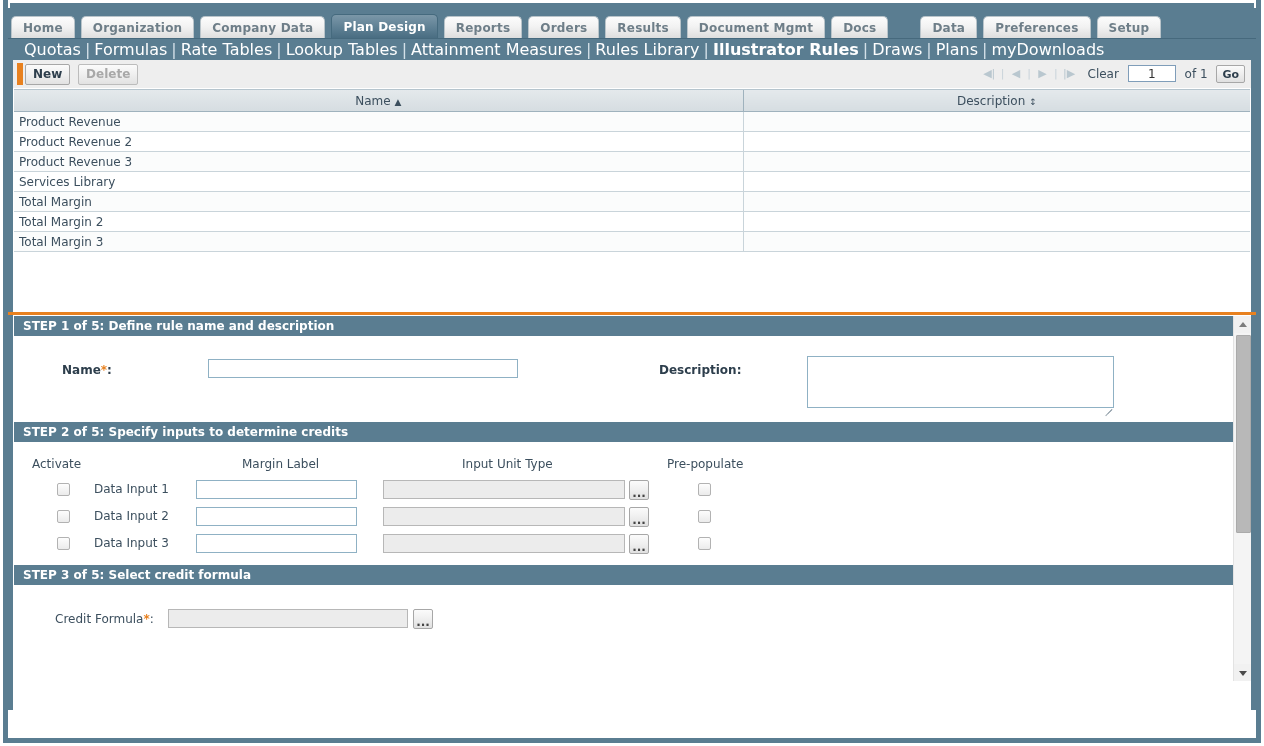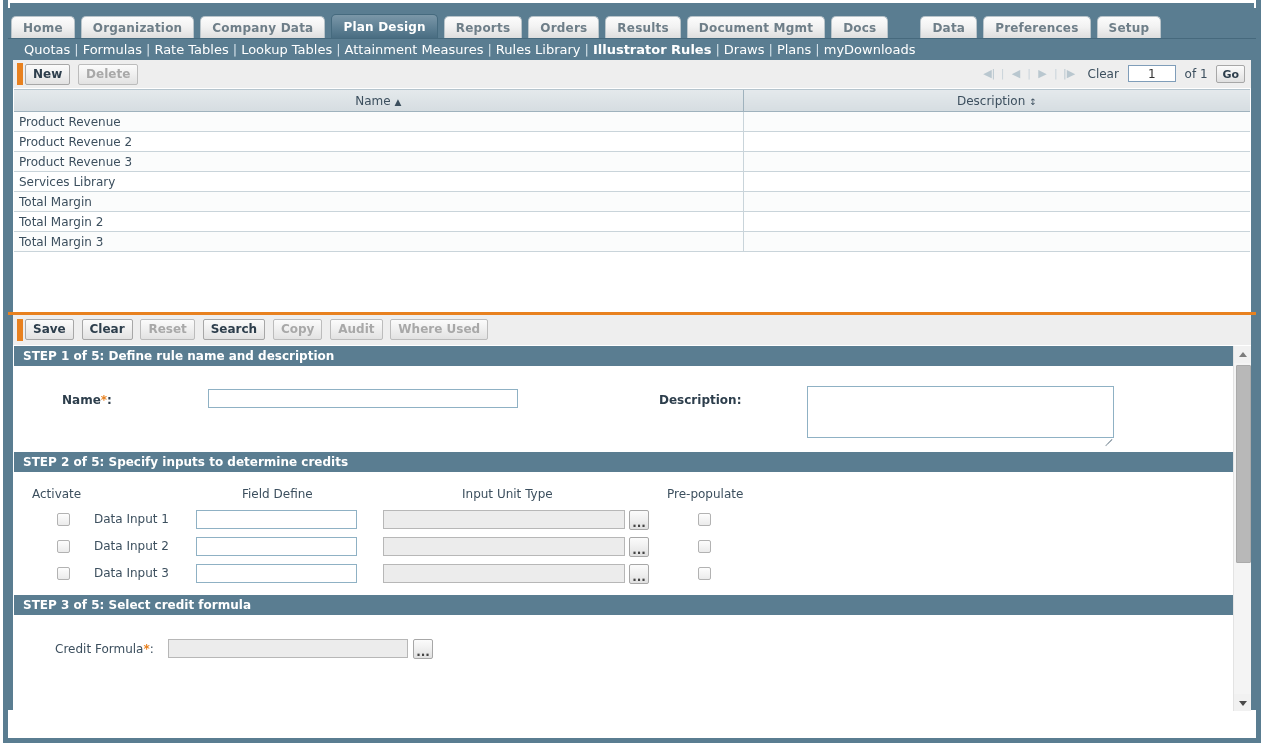--- a/index.html
+++ b/index.html
@@ -124,21 +124,21 @@
     display: inline-block;
     width: 26px;
   }
 
   
   .subnav {
     height: 21px;
     line-height: 21px;
     background: #5a7d91;
     color: #ffffff;
-    font-size: 13px;
+    font-size: 16px;
     padding-left: 16px;
     white-space: nowrap;
     overflow: hidden;
     border-top: 1px solid #46697d;
   }
   .subnav a {
     color: #ffffff;
     text-decoration: none;
     cursor: pointer;
   }
@@ -575,30 +575,20 @@
               </tr>
           </tbody>
         </table>
       </div>
     </div>
 
     <div class="orange-rule"></div>
 
     <div class="panel-lower">
 
-      <div class="form-toolbar">
-        <span class="accent"></span>
-        <span class="btn">Save</span>
-        <span class="btn">Clear</span>
-        <span class="btn disabled">Reset</span>
-        <span class="btn">Search</span>
-        <span class="btn disabled">Copy</span>
-        <span class="btn disabled">Audit</span>
-        <span class="btn disabled">Where Used</span>
-      </div>
 
       <div class="formscroll">
         <div class="formbody">
 
           <div class="step-header">STEP 1 of 5: Define rule name and description</div>
           <div class="step-body" style="height:86px;margin-left:19px;">
             <span class="lbl-bold srow" style="left:30px; top:27px;"><span>Name</span><span class="req">*</span><span>:</span></span>
             <input class="txt srow" style="left: 176px; top: 23px; width: 310px;" value="">
 
             <span class="lbl-bold srow" style="left:627px; top:27px;"><span>Description</span><span>:</span></span>
@@ -608,21 +598,21 @@
                 <i style="width:9px; top:9px;"></i>
                   <i style="width:6px; top:9px; right:0;"></i>
                   <i style="width:3px; top:9px;"></i>
               </span>
             </span>
           </div>
 
           <div class="step-header">STEP 2 of 5: Specify inputs to determine credits</div>
           <div class="step-body" style="height:123px;">
             <span class="lbl-plain srow" style="left:19px; top:15px;">Activate</span>
-            <span class="lbl-plain srow" style="left:229px; top:15px;">Field Define</span>
+            <span class="lbl-plain srow" style="left:229px; top:15px;">Margin Label</span>
             <span class="lbl-plain srow" style="left:449px; top:15px;">Input Unit Type</span>
             <span class="lbl-plain srow" style="left:654px; top:15px;">Pre-populate</span>
 
             <span class="cbx srow" style="left:44px; top:41px;"></span>
             <span class="lbl-plain srow" style="left:81px; top:40px;">Data Input 1</span>
             <input class="txt srow" style="left: 183px; top: 38px; width: 161px;" value="">
             <input class="txt ro srow" style="left: 370px; top: 38px; width: 242px;" readonly="" value="">
             <span class="ellipsis-btn srow" style="left:616px; top:38px;">...</span>
             <span class="cbx srow" style="left:685px; top:41px;"></span>
 

